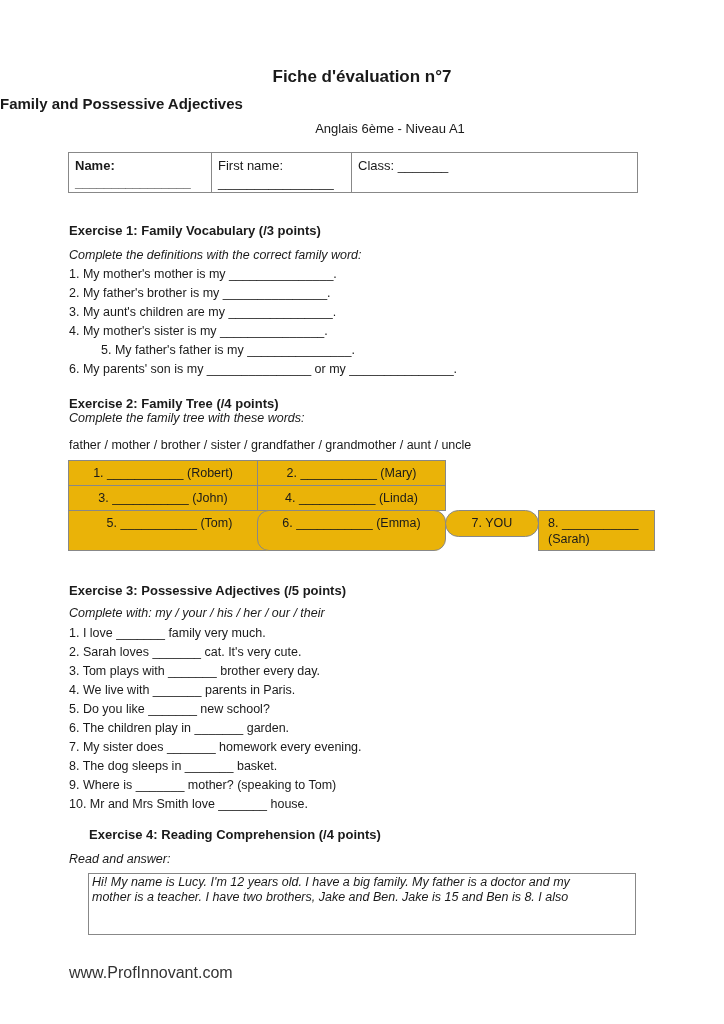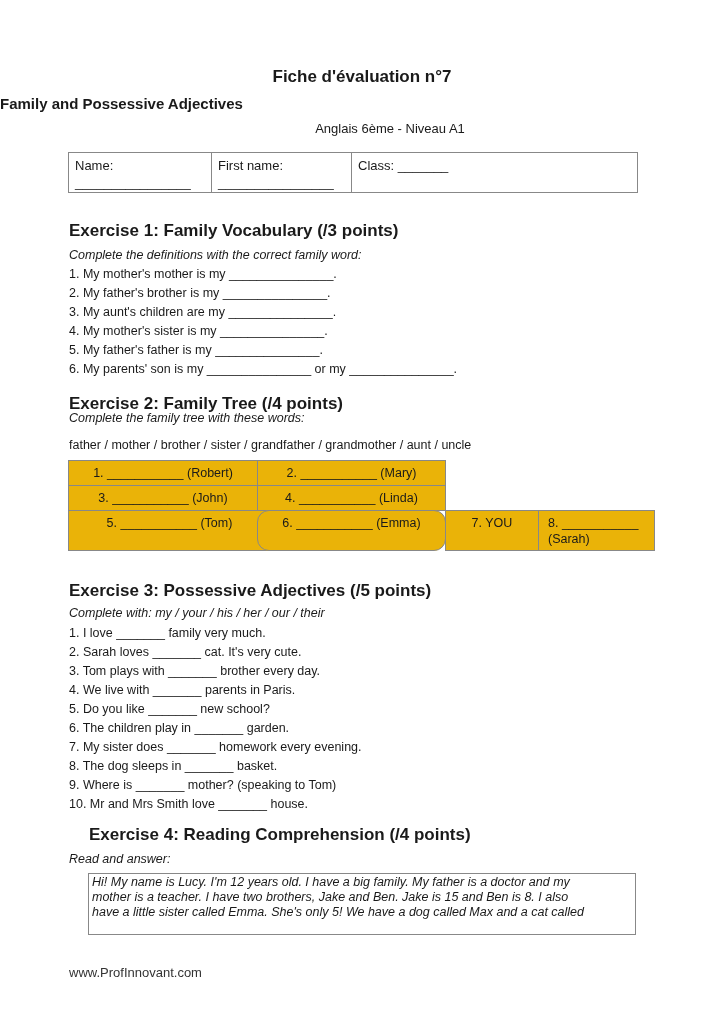--- a/index.html
+++ b/index.html
@@ -23,43 +23,43 @@
     
     .info-table {
       left: 68px; top: 152px; width: 570px; height: 41px;
       border: 1px solid #888; box-sizing: border-box; display: flex;
     }
     .info-cell {
       box-sizing: border-box; border-right: 1px solid #888;
       padding: 4px 6px 0 6px; font-size: 13px; line-height: 17px;
     }
     .info-cell:last-child { border-right: none; }
-    .info-cell.c1 { width: 143px; }
+    .info-cell.c1 { width: 143px; font-weight: bold; }
     .info-cell.c2 { width: 140px; }
     .info-cell.c3 { width: 144px; }
     .info-cell.c4 { flex: 1; }
 
-    .h-ex { left: 69px; font-size: 17px; font-weight: bold; line-height: 18px; }
+    .h-ex { left: 69px; font-size: 13px; font-weight: bold; line-height: 18px; }
     .instr { left: 69px; font-size: 12.5px; font-style: italic; line-height: 16px; }
     .line { left: 69px; font-size: 12.5px; line-height: 16px; white-space: pre; }
 
     
     .tree { left: 68px; top: 460px; }
     .tcell {
       position: absolute; box-sizing: border-box; border: 1px solid #888;
       font-size: 12.5px; line-height: 16px; text-align: center; padding-top: 4px;
       background: #eab308;
     }
 
     .reading-box {
       left: 88px; top: 873px; width: 548px; height: 62px; box-sizing: border-box;
       border: 1px solid #888; padding: 1px 3px 0 3px;
       font-size: 12.5px; font-style: italic; line-height: 15.2px;
     }
-    .footer { left: 69px; top: 966px; font-size: 13px; line-height: 14px; color: #333; text-align: center; }
+    .footer { left: 69px; top: 966px; font-size: 16px; line-height: 14px; color: #333; text-align: center; }
   </style>
 </head>
 <body>
 
 <div class="abs title">Fiche d'évaluation n°7</div>
 <div class="abs subtitle">Family and Possessive Adjectives</div>
 <div class="abs level">Anglais 6ème - Niveau A1</div>
 
 <div class="abs info-table">
   <div class="info-cell c1">
@@ -74,21 +74,21 @@
     <div>Class: _______</div>
   </div>
 </div>
 
 <div class="abs h-ex" style="top:222px;">Exercise 1: Family Vocabulary (/3 points)</div>
 <div class="abs instr" style="top:247px;">Complete the definitions with the correct family word:</div>
 <div class="abs line" style="top:266px;">1. My mother's mother is my _______________.</div>
 <div class="abs line" style="top:285px;">2. My father's brother is my _______________.</div>
 <div class="abs line" style="top:304px;text-align:center;">3. My aunt's children are my _______________.</div>
 <div class="abs line" style="top:323px;">4. My mother's sister is my _______________.</div>
-<div class="abs line" style="top:342px;">5. My father's father is my _______________.</div>
+<div class="abs line" style="top:342px;margin-left:32px;">5. My father's father is my _______________.</div>
 <div class="abs line" style="top:361px;">6. My parents' son is my _______________ or my _______________.</div>
 
 <div class="abs h-ex" style="top:395px;">Exercise 2: Family Tree (/4 points)</div>
 <div class="abs instr" style="top:410px;">Complete the family tree with these words:</div>
 <div class="abs line" style="top:437px;">father / mother / brother / sister / grandfather / grandmother / aunt / uncle</div>
 
 <div class="abs tree">
 
   <div class="tcell" style="left:0; top:0; width:190px; height:26px;">
     <span>1. ___________ (Robert)</span>
@@ -103,21 +103,21 @@
   <div class="tcell" style="left:189px; top:25px; width:189px; height:26px;">
     <span>4. ___________ (Linda)</span>
   </div>
 
   <div class="tcell" style="left:0; top:50px; width:203px; height:41px;">
     <span>5. ___________ (Tom)</span>
   </div>
   <div class="tcell" style="left:189px; top:50px; width:189px; height:41px;border-radius:12px;">
     <span>6. ___________ (Emma)</span>
   </div>
-  <div class="tcell" style="left:377px; top:50px; width:94px; height:41px;">
+  <div class="tcell" style="left:377px; top:50px; width:94px; height:27px;border-radius:14px;">
     <span>7. YOU</span>
   </div>
   <div class="tcell" style="left:470px; top:50px; width:117px; height:41px; text-align:left; padding-left:9px;">
     <div>8. ___________</div>
     <div style="text-align:left; padding-right:4px;">(Sarah)</div>
   </div>
 </div>
 
 <div class="abs h-ex" style="top:582px;">Exercise 3: Possessive Adjectives (/5 points)</div>
 <div class="abs instr" style="top:605px;">Complete with: my / your / his / her / our / their</div>
@@ -130,16 +130,15 @@
 <div class="abs line" style="top:739px;">7. My sister does _______ homework every evening.</div>
 <div class="abs line" style="top:758px;">8. The dog sleeps in _______ basket.</div>
 <div class="abs line" style="top:777px;">9. Where is _______ mother? (speaking to Tom)</div>
 <div class="abs line" style="top:796px;">10. Mr and Mrs Smith love _______ house.</div>
 
 <div class="abs h-ex" style="top:826px;margin-left:20px;">Exercise 4: Reading Comprehension (/4 points)</div>
 <div class="abs instr" style="top:851px;">Read and answer:</div>
 <div class="abs reading-box">
   <div>Hi! My name is Lucy. I'm 12 years old. I have a big family. My father is a doctor and my</div>
   <div>mother is a teacher. I have two brothers, Jake and Ben. Jake is 15 and Ben is 8. I also</div>
-  <div>have a little sister called Emma. She's only 5! We have a dog called Max and a cat called</div>
 </div>
 
 <div class="abs footer">www.ProfInnovant.com</div>
 
 </body></html>

